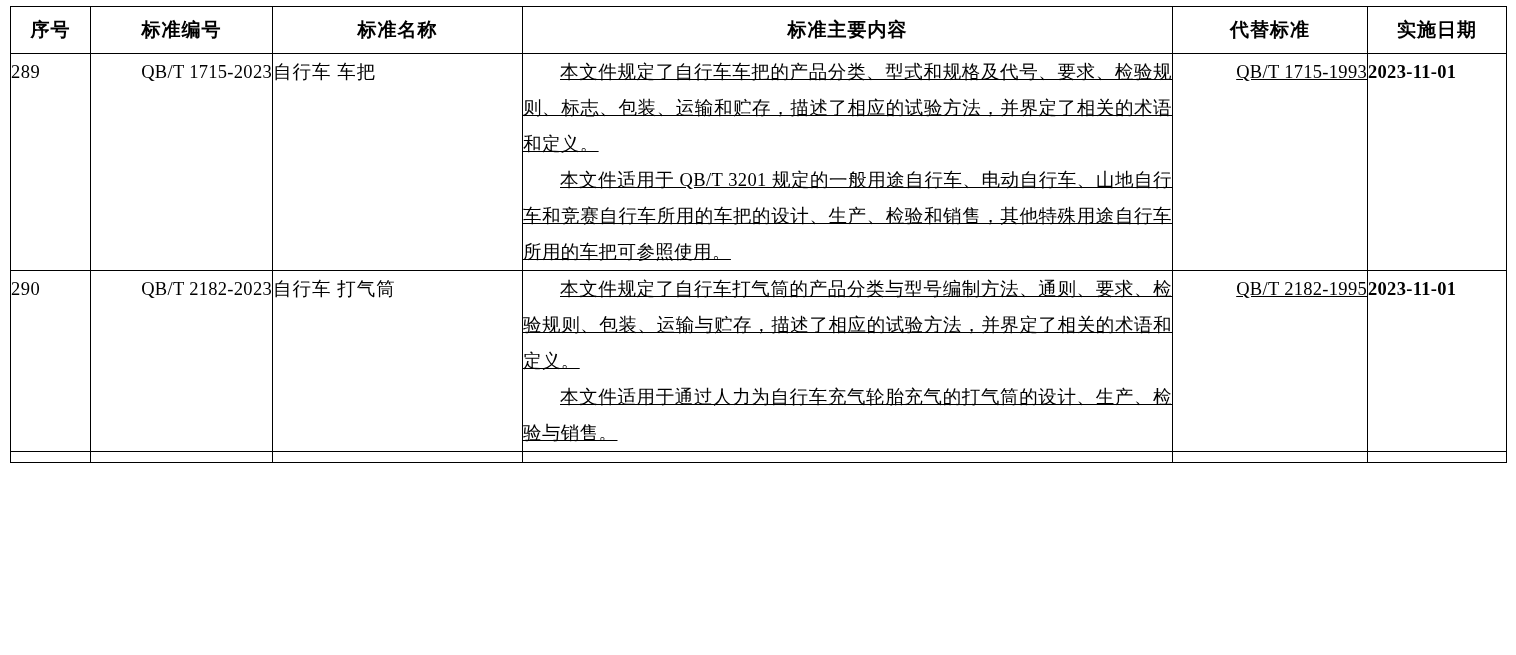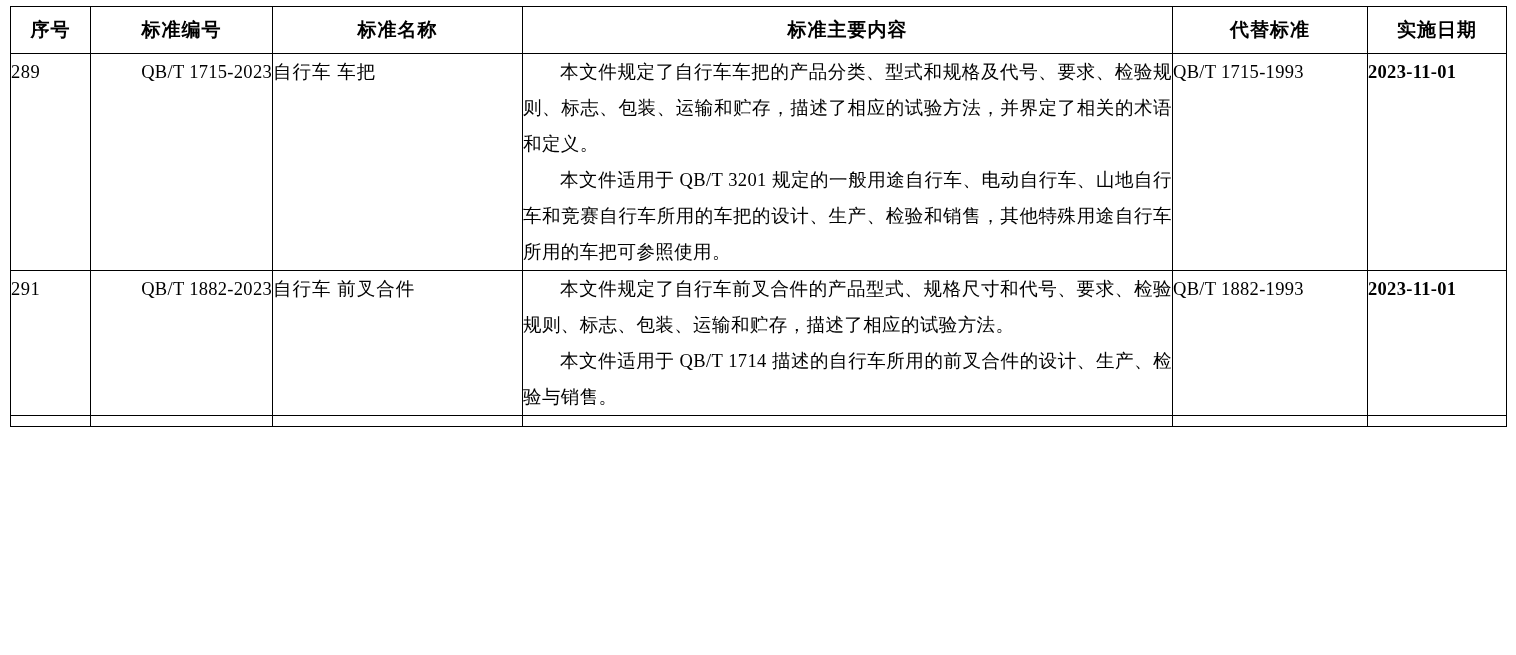--- a/index.html
+++ b/index.html
@@ -70,30 +70,32 @@
   td.name {
     text-align: left;
     padding: 8px 0 8px 18px;
     letter-spacing: 1px;
     margin-left: 24px;
   }
   td.content {
     text-align: justify;
     padding: 8px 14px 10px 12px;
     letter-spacing: 0.4px;
+    text-decoration: underline;
   }
   td.content p {
     margin: 0;
     text-indent: 2em;
   }
   td.replace {
-    text-align: left;
+    text-align: right;
     padding: 8px 0 8px 10px;
     white-space: nowrap;
     letter-spacing: 0.3px;
+    text-decoration: underline;
   }
   td.date {
     text-align: left;
     padding: 8px 0 8px 14px;
     white-space: nowrap;
     letter-spacing: 0.3px;
     font-weight: bold;
   }
   
   tr.clipped td {
@@ -129,28 +131,28 @@
         <td class="cell code">QB/T 1715-2023</td>
         <td class="cell name">自行车  车把</td>
         <td class="cell content">
           <p>本文件规定了自行车车把的产品分类、型式和规格及代号、要求、检验规则、标志、包装、运输和贮存，描述了相应的试验方法，并界定了相关的术语和定义。</p>
           <p>本文件适用于 QB/T 3201 规定的一般用途自行车、电动自行车、山地自行车和竞赛自行车所用的车把的设计、生产、检验和销售，其他特殊用途自行车所用的车把可参照使用。</p>
         </td>
         <td class="cell replace">QB/T 1715-1993</td>
         <td class="cell date">2023-11-01</td>
       </tr>
       <tr>
-        <td class="cell seq">291</td>
-        <td class="cell code">QB/T 1882-2023</td>
-        <td class="cell name">自行车  前叉合件</td>
+        <td class="cell seq">290</td>
+        <td class="cell code">QB/T 2182-2023</td>
+        <td class="cell name">自行车  打气筒</td>
         <td class="cell content">
-          <p>本文件规定了自行车前叉合件的产品型式、规格尺寸和代号、要求、检验规则、标志、包装、运输和贮存，描述了相应的试验方法。</p>
-          <p>本文件适用于 QB/T 1714 描述的自行车所用的前叉合件的设计、生产、检验与销售。</p>
+          <p>本文件规定了自行车打气筒的产品分类与型号编制方法、通则、要求、检验规则、包装、运输与贮存，描述了相应的试验方法，并界定了相关的术语和定义。</p>
+          <p>本文件适用于通过人力为自行车充气轮胎充气的打气筒的设计、生产、检验与销售。</p>
         </td>
-        <td class="cell replace">QB/T 1882-1993</td>
+        <td class="cell replace">QB/T 2182-1995</td>
         <td class="cell date">2023-11-01</td>
       </tr>
       <tr class="clipped">
         <td></td>
         <td></td>
         <td></td>
         <td></td>
         <td></td>
         <td></td>
       </tr>

